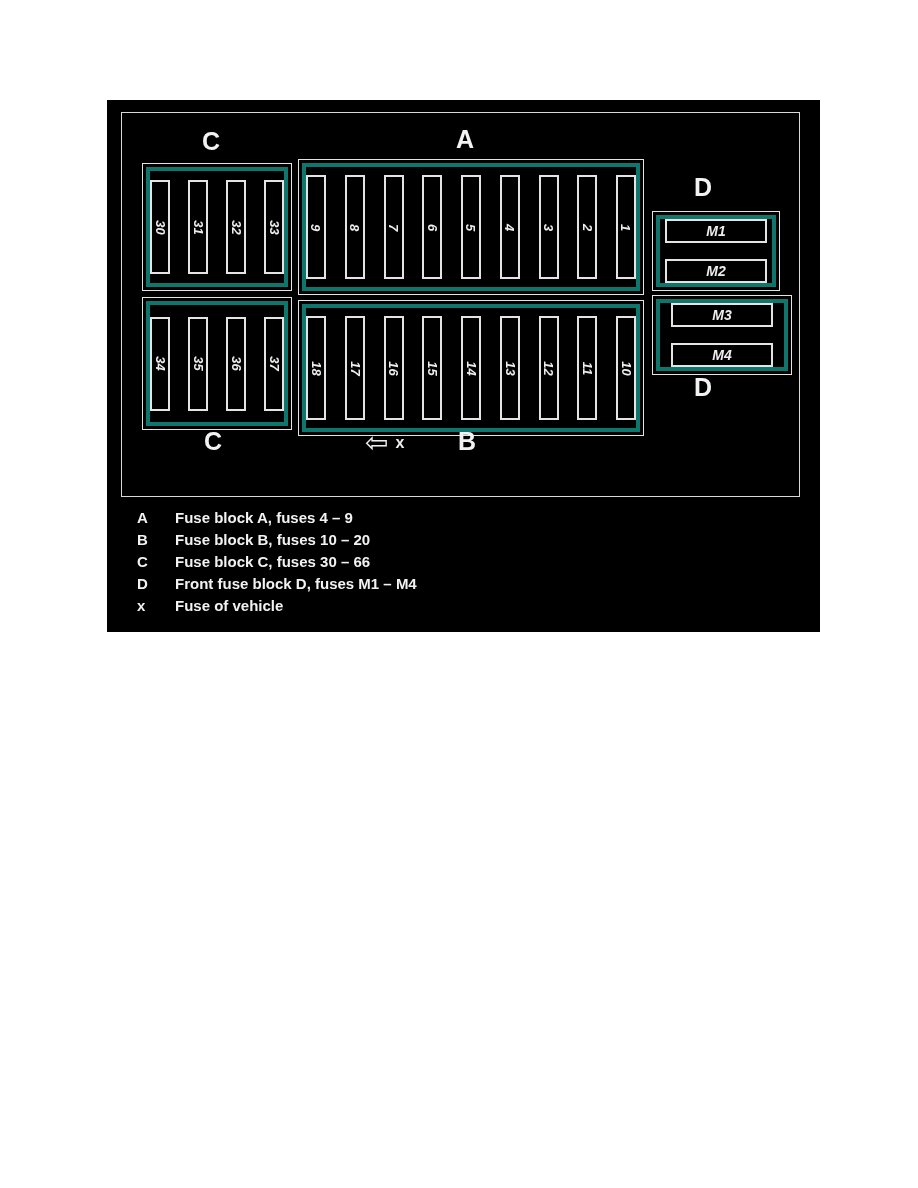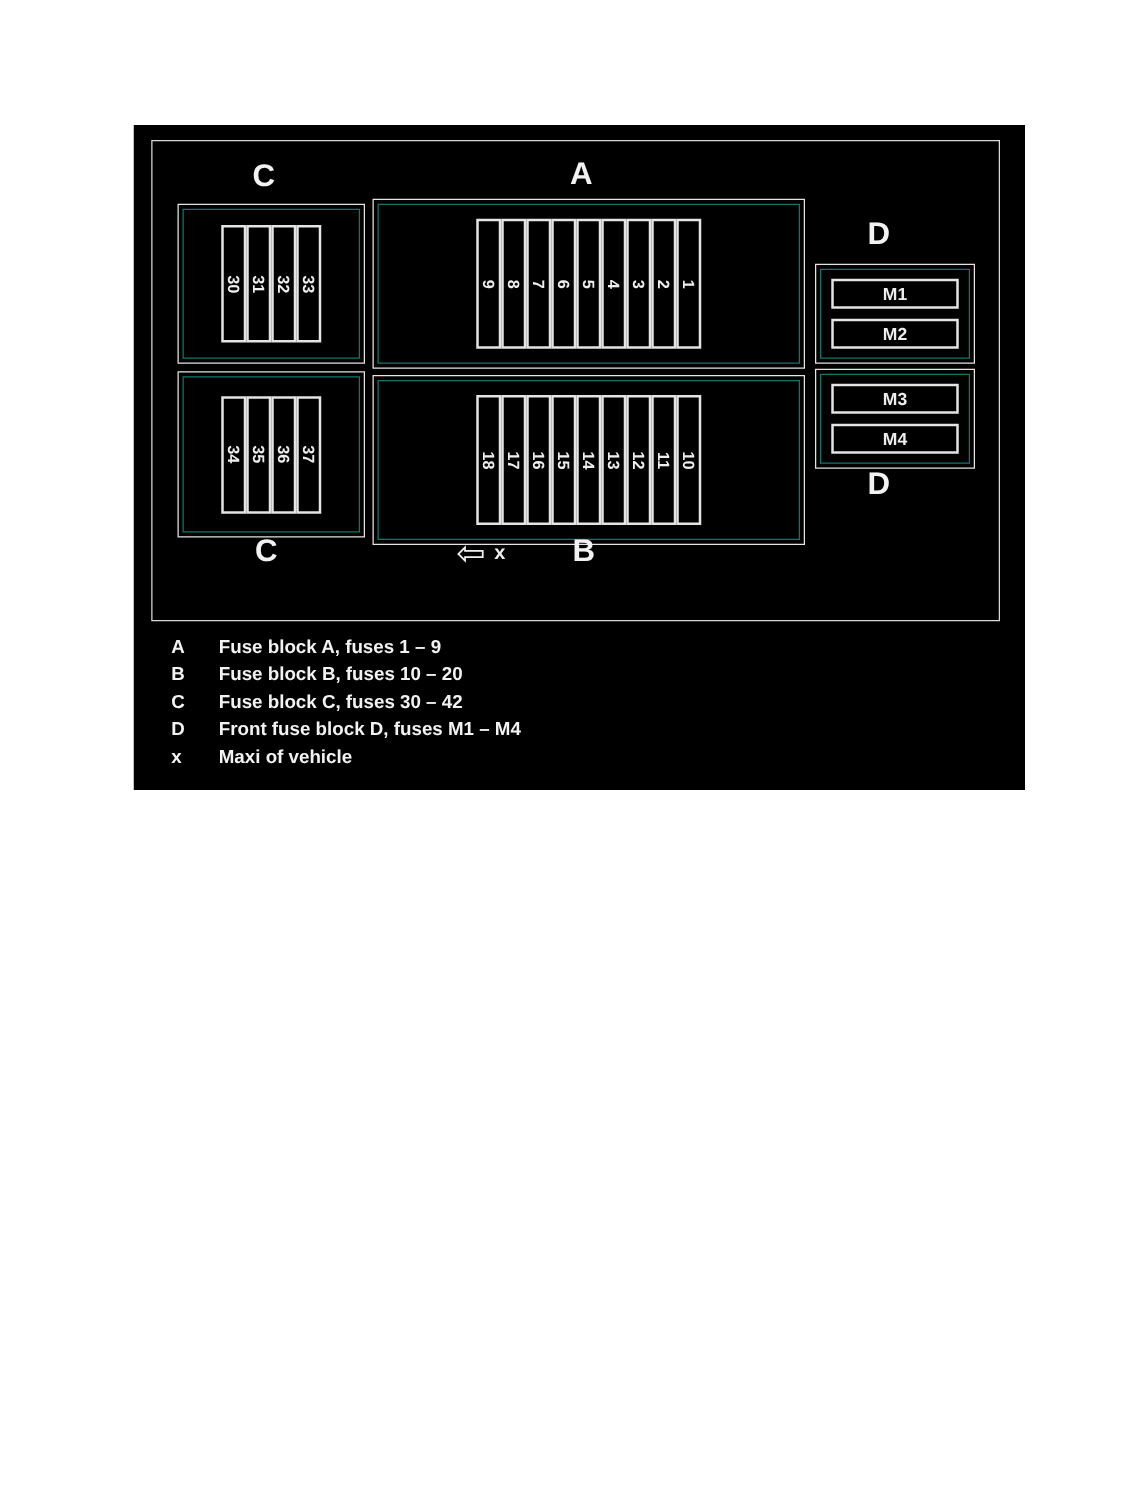--- a/index.html
+++ b/index.html
@@ -19,25 +19,26 @@
     width:679px; height:385px;
     border:1px solid #d9d9d9;
   }
   .block {
     position:absolute;
     border:1px solid #e4e4e4;
     padding:3px;
     background:#000;
   }
   .block-inner {
-    border:1px solid #0f766e;
+    border:4px solid #0f766e;
     width:100%; height:100%;
     display:flex;
-    justify-content:center;
+    justify-content:space-between;
     align-items:center;
+    font-style:italic;
   }
   .block-inner.vert {
     flex-direction:column;
     gap:8px;
   }
   .fuse {
     width:20px; height:104px;
     border:2px solid #e4e4e4;
     display:flex; align-items:center; justify-content:center;
   }
@@ -191,52 +192,52 @@
           </div>
         <div class="fuse">
             <span>11</span>
           </div>
         <div class="fuse">
             <span>10</span>
           </div>
       </div>
     </div>
 
-    <div class="block" style="left:530px; top:182px; width:128px; height:80px;">
+    <div class="block" style="left:530px; top:182px; width:140px; height:80px;">
       <div class="block-inner vert">
         <div class="m-fuse">M3</div>
         <div class="m-fuse">M4</div>
       </div>
     </div>
 
     <div class="block-label" style="left:82px; top:316px;">C</div>
     <div class="block-label" style="left:336px; top:316px;">B</div>
     <div class="block-label" style="left:572px; top:262px;">D</div>
 
     <div class="arrow-wrap">
       <span class="arrow-glyph">⇦</span>
       <span class="arrow-x">x</span>
     </div>
   </div>
 
   <div class="legend">
     <div class="legend-row">
       <span class="legend-key">A</span>
-      <span class="legend-text">Fuse block A, fuses 1 – 9</span>
+      <span class="legend-text">Fuse block A, fuses 4 – 9</span>
     </div>
     <div class="legend-row">
       <span class="legend-key">B</span>
       <span class="legend-text">Fuse block B, fuses 10 – 20</span>
     </div>
     <div class="legend-row">
       <span class="legend-key">C</span>
-      <span class="legend-text">Fuse block C, fuses 30 – 42</span>
+      <span class="legend-text">Fuse block C, fuses 30 – 66</span>
     </div>
     <div class="legend-row">
       <span class="legend-key">D</span>
       <span class="legend-text">Front fuse block D, fuses M1 – M4</span>
     </div>
     <div class="legend-row">
       <span class="legend-key">x</span>
-      <span class="legend-text">Maxi of vehicle</span>
+      <span class="legend-text">Fuse of vehicle</span>
     </div>
   </div>
 </div>
 
 </body></html>

